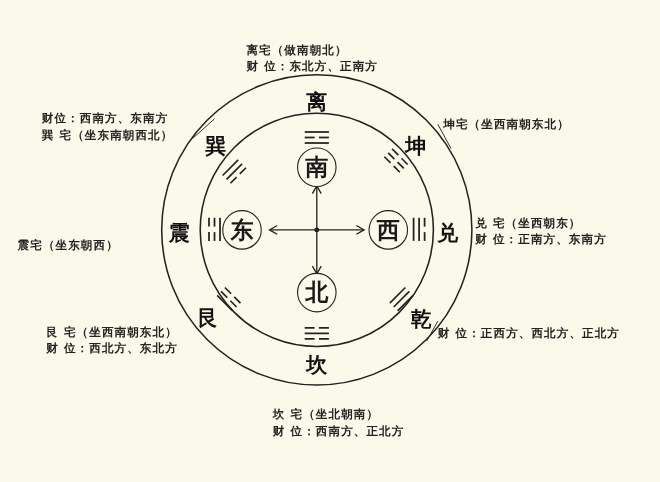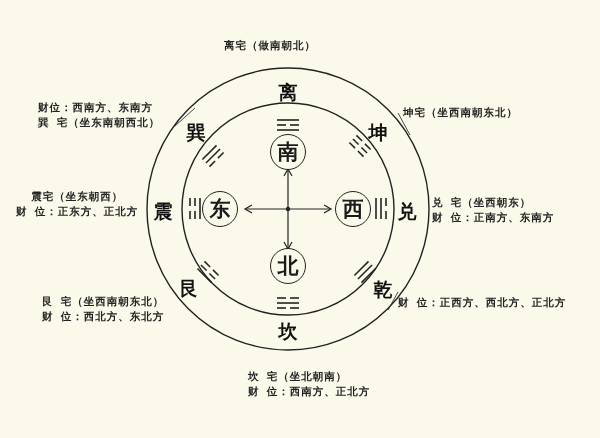--- a/index.html
+++ b/index.html
@@ -15,21 +15,21 @@
   .label {
     position: absolute;
     font-family: "DejaVu Sans", sans-serif;
     font-size: 10.5px;
     line-height: 15px;
     font-weight: bold;
     color: #222;
     white-space: nowrap;
     letter-spacing: 1px;
   }
-  .label div { display: block; font-family: Liberation Mono, monospace; }
+  .label div { display: block; }
   .gua {
     position: absolute;
     font-family: "DejaVu Serif", serif;
     font-size: 19px;
     font-weight: bold;
     color: #111;
     transform: translate(-50%, -50%);
     white-space: nowrap;
   }
   .dir {
@@ -138,31 +138,31 @@
 <div class="gua" style="left:196px; top:133px;">巽</div>
 <div class="gua" style="left:378px; top:133px;">坤</div>
 <div class="gua" style="left:163px; top:212px;">震</div>
 <div class="gua" style="left:407px; top:212px;">兑</div>
 <div class="gua" style="left:189px; top:289px;">艮</div>
 <div class="gua" style="left:383px; top:290px;">乾</div>
 <div class="gua" style="left:288px; top:332px;">坎</div>
 
 <div class="label" style="left:224px; top:39px;">
   <div>离宅（做南朝北）</div>
+  <div>财 位：东北方、正南方</div>
 </div>
 <div class="label" style="left:38px; top:101px;">
   <div>财位：西南方、东南方</div>
   <div>巽 宅（坐东南朝西北）</div>
 </div>
 <div class="label" style="left:403px; top:106px;">
   <div>坤宅（坐西南朝东北）</div>
 </div>
-<div class="label" style="left:16px; top:190px;text-align:center;">
+<div class="label" style="left:16px; top:216px;">
   <div>震宅（坐东朝西）</div>
-  <div>财 位：正东方、正北方</div>
 </div>
 <div class="label" style="left:432px; top:196px;">
   <div>兑 宅（坐西朝东）</div>
   <div>财 位：正南方、东南方</div>
 </div>
 <div class="label" style="left:42px; top:295px;">
   <div>艮 宅（坐西南朝东北）</div>
   <div>财 位：西北方、东北方</div>
 </div>
 <div class="label" style="left:398px; top:296px;">

